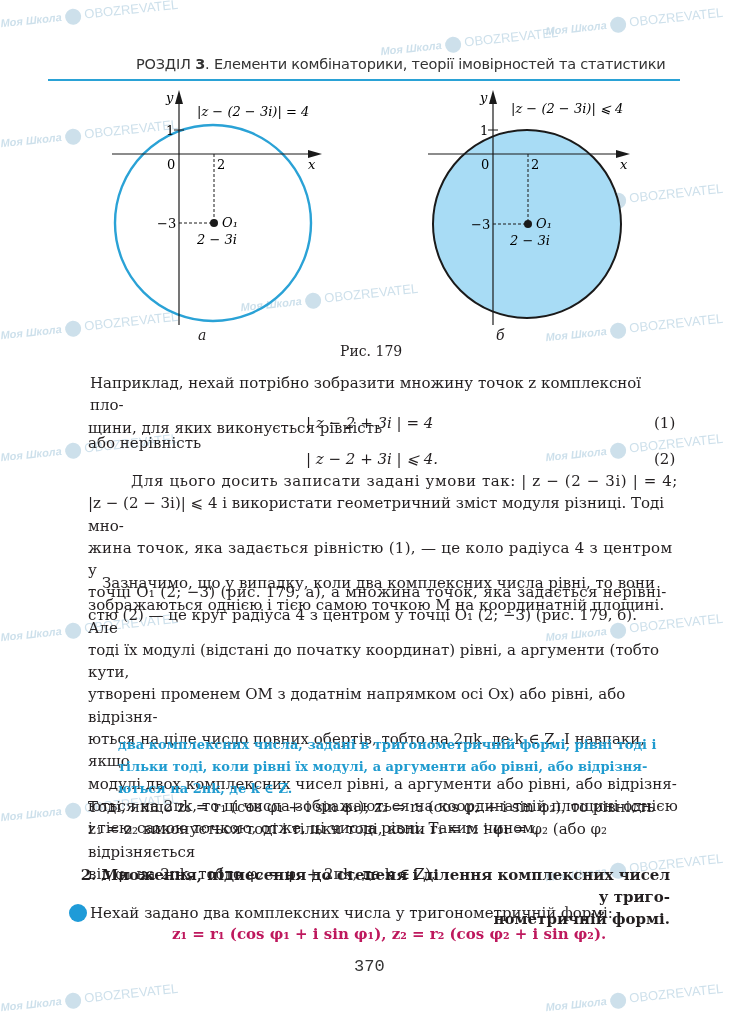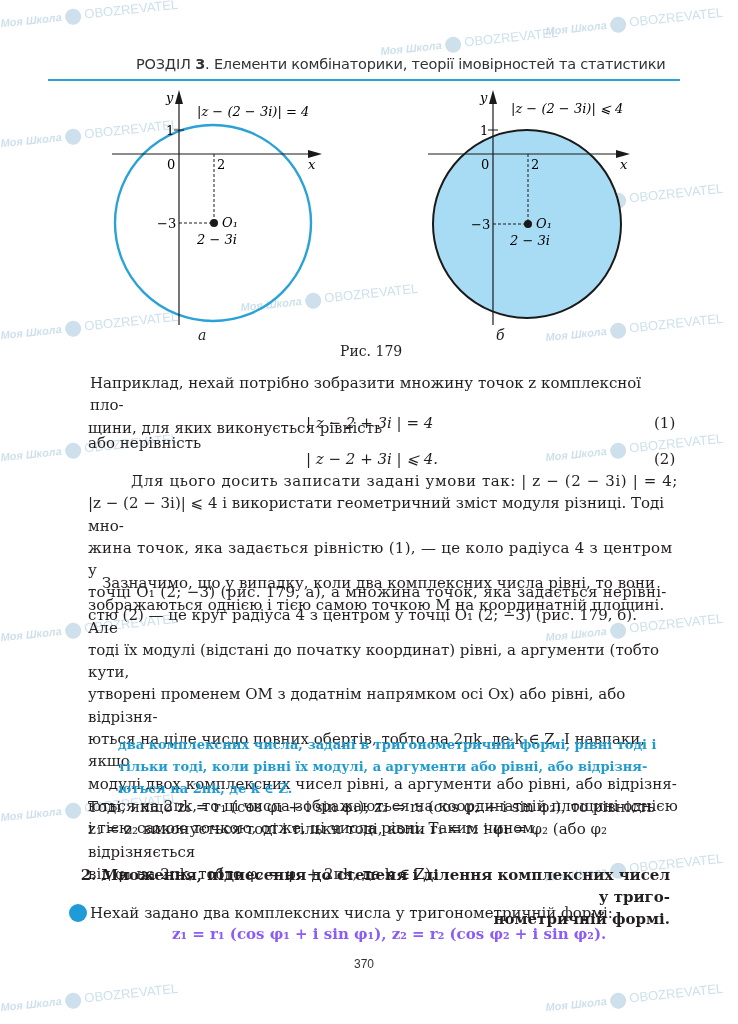--- a/index.html
+++ b/index.html
@@ -14,22 +14,22 @@
   .header-rule { position:absolute; left:48px; top:79px; width:632px; height:2px; background:#2aa2d6; }
   svg.fig { position:absolute; }
   .cap-a, .cap-b { position:absolute; font-style:italic; font-size:14px; }
   .fig-caption { position:absolute; left:340px; top:343px; font-size:14px; }
   .text { position:absolute; left:88px; width:590px; font-size:15px; line-height:22.3px; }
   .eq { position:absolute; font-size:15px; }
   .eqnum { position:absolute; font-size:15px; }
   .hl { position:absolute; left:118px; width:560px; font-size:13px; line-height:22px; color:#1f9bcf; font-weight:bold; }
   .sec { position:absolute; left:88px; width:590px; font-size:15px; line-height:22px; font-weight:bold; }
   .bullet { position:absolute; left:69px; top:904px; width:18px; height:18px; border-radius:50%; background:#1f9bd8; }
-  .blue-eq { position:absolute; left:172px; top:925px; font-size:15px; color:#8b5cf6; font-weight:bold; }
-  .page-num { position:absolute; left:354px; top:957px; font-family:Liberation Sans, sans-serif; font-size:12px; color:#333; }
+  .blue-eq { position:absolute; left:172px; top:925px; font-size:15px; color:#be185d; font-weight:bold; }
+  .page-num { position:absolute; left:354px; top:957px; font-family:Liberation Mono, monospace; font-size:17px; color:#333; }
 </style>
 </head>
 <body>
 
 <div class="wm" style="left:0px;top:6px;"><span class="school">Моя Школа</span><span class="logo"></span><span>OBOZREVATEL</span></div>
 <div class="wm" style="left:380px;top:34px;"><span class="school">Моя Школа</span><span class="logo"></span><span>OBOZREVATEL</span></div>
 <div class="wm" style="left:545px;top:14px;"><span class="school">Моя Школа</span><span class="logo"></span><span>OBOZREVATEL</span></div>
 <div class="wm" style="left:0px;top:126px;"><span class="school">Моя Школа</span><span class="logo"></span><span>OBOZREVATEL</span></div>
 <div class="wm" style="left:545px;top:190px;"><span class="school">Моя Школа</span><span class="logo"></span><span>OBOZREVATEL</span></div>
 <div class="wm" style="left:0px;top:318px;"><span class="school">Моя Школа</span><span class="logo"></span><span>OBOZREVATEL</span></div>

